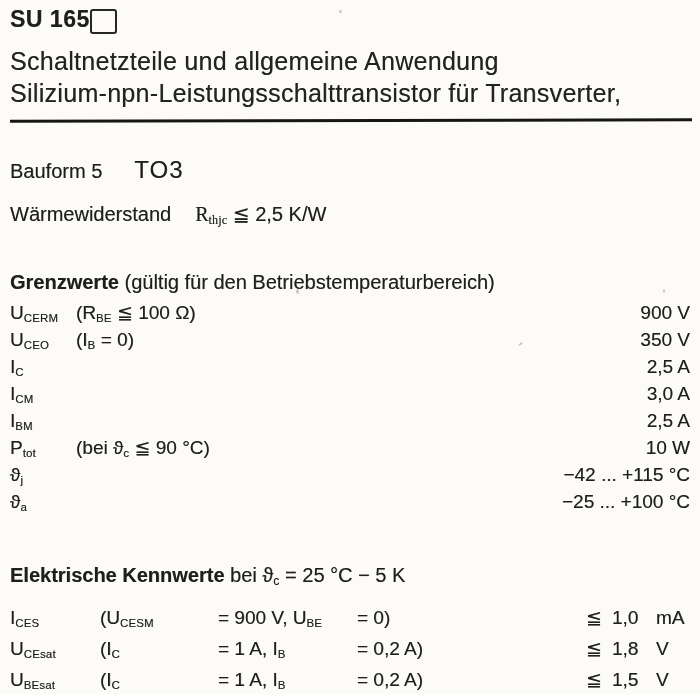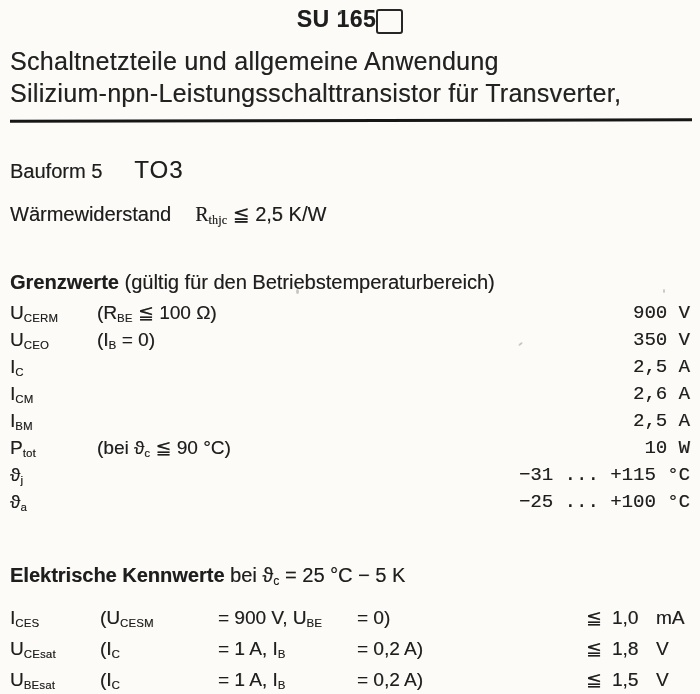--- a/index.html
+++ b/index.html
@@ -4,41 +4,41 @@
 <style>
   html,body{margin:0;padding:0;}
   body{
     width:700px;height:694px;overflow:hidden;position:relative;
     background:#fcfbf7;color:#1e1e1e;
     font-family:"Liberation Sans","DejaVu Sans",sans-serif;
     text-shadow:0.3px 0.3px 0.2px rgba(10,10,10,0.45);
   }
   .page{padding:6px 8px 0 10px;position:relative;}
   
-  .hdr{display:flex;justify-content:center;align-items:flex-start;}
+  .hdr{display:flex;justify-content:flex-start;align-items:flex-start;}
   .title{font-size:23px;font-weight:700;letter-spacing:0.5px;line-height:26px;}
   .corner-box{width:23px;height:21px;border:2.5px solid #262626;border-radius:3px;margin:3px 2px 0 0;background:transparent;}
   .subtitle{margin-top:11px;font-size:25px;line-height:32px;letter-spacing:0.3px;color:#222;}
   .rule{margin-top:10px;height:3px;background:#161616;transform:rotate(-0.12deg);}
   
   .bauform{margin-top:36px;font-size:20px;line-height:23px;}
   .bauform .val{margin-left:32px;font-size:24px;letter-spacing:1px;}
   .thermal{margin-top:19px;font-size:20px;line-height:24px;}
   .thermal .sym{margin-left:24px;font-family:Liberation Serif, serif;}
   
   .sect{font-size:20px;line-height:26px;}
   .sect .b{font-weight:700;}
   .g-head{margin-top:37px;}
   .k-head{margin-top:44px;}
   
   .g-table{margin-top:7px;font-size:19px;}
-  .g-row{display:flex;line-height:22.5px;white-space:nowrap;gap:21px;}
+  .g-row{display:flex;line-height:22.5px;white-space:nowrap;}
   .g-sym{min-width:66px;}
   .g-cond{flex:1;}
-  .g-val{text-align:right;padding-right:2px;font-family:Liberation Mono, monospace;}
+  .g-val{text-align:right;padding-right:2px;}
   
   .k-table{margin-top:12px;font-size:19px;}
   .k-row{display:flex;line-height:25.5px;white-space:nowrap;}
   .kr-param{min-width:90px;position:relative;}
   .kr-paren{min-width:118px;}
   .kr-c1{min-width:139px;}
   .kr-c2{flex:1;}
   .kr-rel{width:26px;}
   .kr-val{width:44px;}
   .kr-unit{width:36px;}
@@ -90,36 +90,36 @@
       <span class="g-val">350 V</span>
     </div>
     <div class="g-row">
       <span class="g-sym"><span>I</span><span class="sub">C</span></span>
       <span class="g-cond"></span>
       <span class="g-val">2,5 A</span>
     </div>
     <div class="g-row">
       <span class="g-sym"><span>I</span><span class="sub">CM</span></span>
       <span class="g-cond"></span>
-      <span class="g-val">2,6 A</span>
+      <span class="g-val">3,0 A</span>
     </div>
     <div class="g-row">
       <span class="g-sym"><span>I</span><span class="sub">BM</span></span>
       <span class="g-cond"></span>
       <span class="g-val">2,5 A</span>
     </div>
     <div class="g-row">
       <span class="g-sym"><span>P</span><span class="sub">tot</span></span>
       <span class="g-cond"><span>(bei ϑ</span><span class="sub">c</span><span> ≦ 90 °C)</span></span>
       <span class="g-val">10 W</span>
     </div>
     <div class="g-row">
       <span class="g-sym"><span>ϑ</span><span class="sub">j</span></span>
       <span class="g-cond"></span>
-      <span class="g-val">−31 ... +115 °C</span>
+      <span class="g-val">−42 ... +115 °C</span>
     </div>
     <div class="g-row">
       <span class="g-sym"><span>ϑ</span><span class="sub">a</span></span>
       <span class="g-cond"></span>
       <span class="g-val">−25 ... +100 °C</span>
     </div>
   </div>
 
   <div class="sect k-head">
     <span class="b">Elektrische Kennwerte</span><span><span> bei ϑ</span><span class="sub">c</span><span> = 25 °C − 5 K</span></span>

